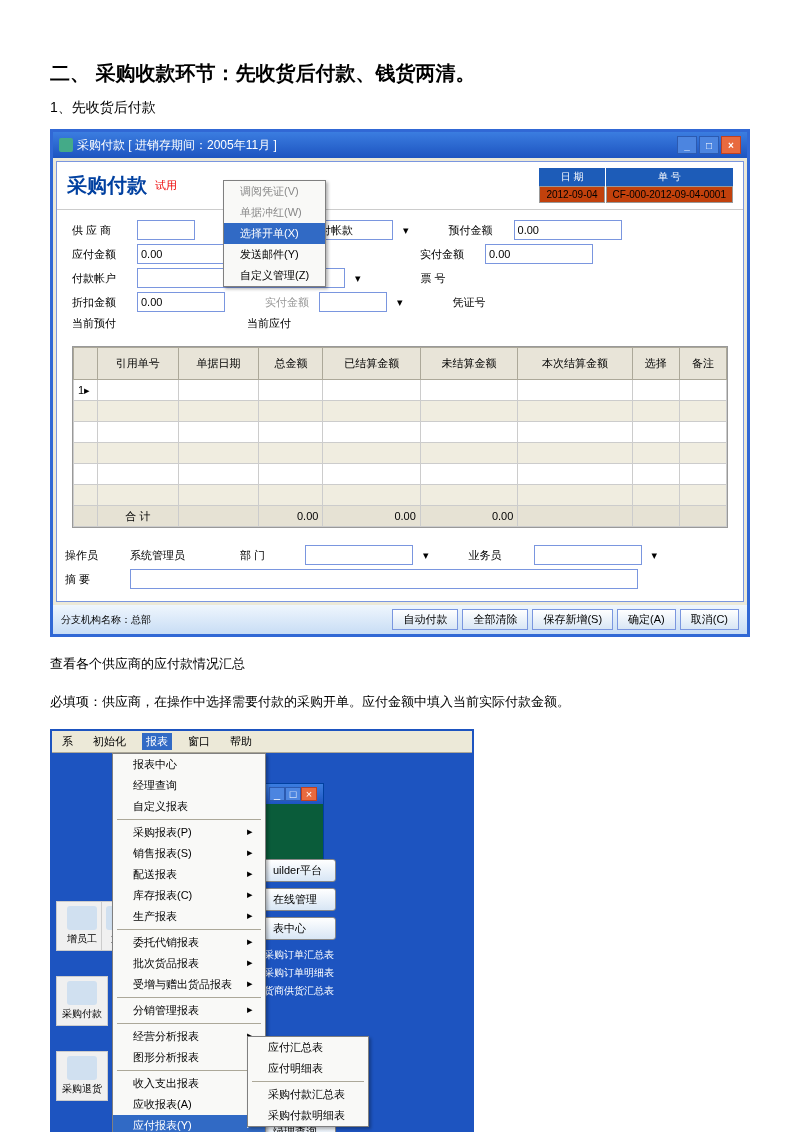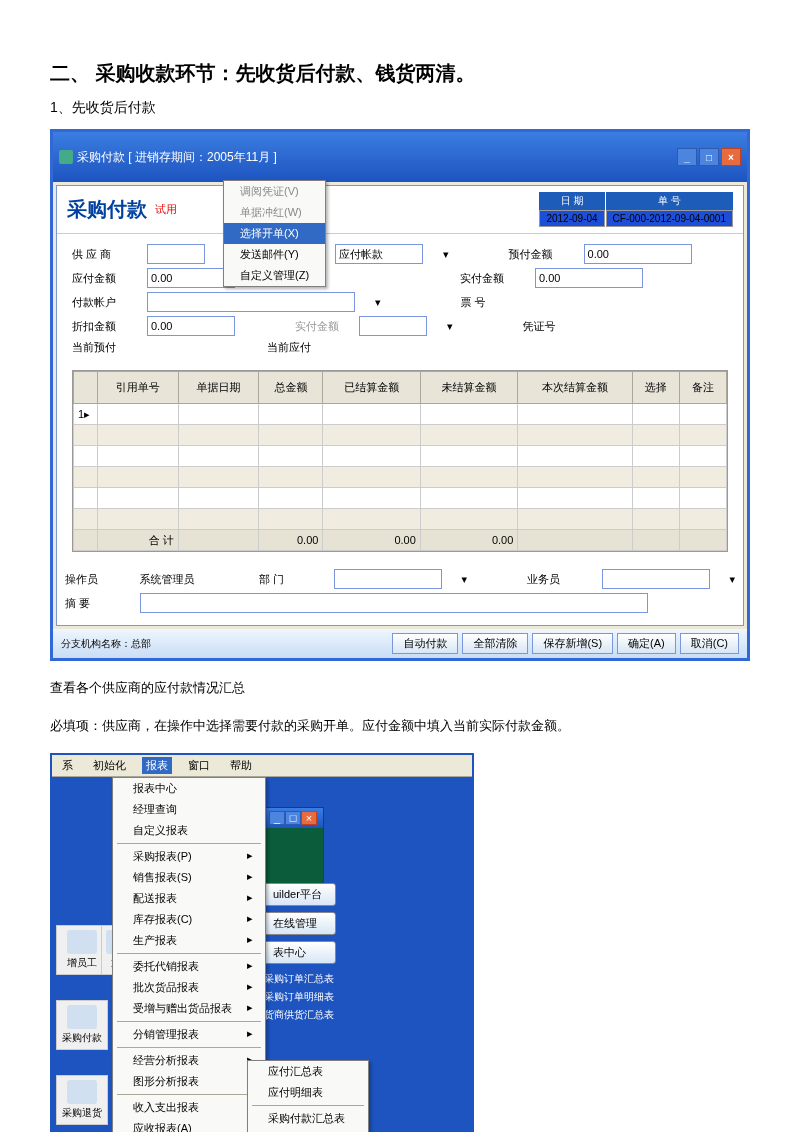--- a/index.html
+++ b/index.html
@@ -1,39 +1,39 @@
 <!DOCTYPE html>
 <html><head>
 <meta charset="utf-8">
 <style>
 body{font-family:"Microsoft YaHei","SimSun",sans-serif;margin:0;padding:0;background:#fff;width:800px}
 .page{padding:40px 50px}
 h2{font-size:20px;font-weight:bold;margin:20px 0 10px}
 .subtitle{font-size:14px;margin:12px 0}
 .desc{font-size:13px;margin:15px 0;line-height:1.8}
 .win{border:3px solid #3168d5;background:#ece9d8;font-size:11px;margin-bottom:15px}
-.titlebar{background:linear-gradient(#3b7de0,#1d54c0);color:#fff;padding:16px 6px;display:flex;align-items:center;justify-content:space-between;font-size:12px}
+.titlebar{background:linear-gradient(#3b7de0,#1d54c0);color:#fff;padding:4px 6px;display:flex;align-items:center;justify-content:space-between;font-size:12px}
 .titlebar .ctrls{display:flex;gap:2px}
 .titlebar .ctrls span{width:18px;height:16px;display:inline-flex;align-items:center;justify-content:center;font-size:10px;font-weight:bold}
 .min,.max{background:#4c85e0;border:1px solid #2c5ab0;color:#fff}
 .close{background:#e86a3f;border:1px solid #c04020;color:#fff}
 .toolbar{background:linear-gradient(#eff6fd,#c8ddf5);padding:3px 6px;display:flex;align-items:center;gap:10px;border-bottom:1px solid #9cb;font-size:11px}
 .toolbar .btn{padding:1px 4px;cursor:pointer}
 .toolbar .sep{color:#999}
 .dropdown{border:1px solid #999;background:#fff;padding:1px 4px;font-size:11px}
 .content{background:#fff;margin:3px;border:1px solid #7a96df}
 .header-row{display:flex;padding:6px 10px;align-items:center;border-bottom:1px solid #ccc}
 .bigtitle{font-size:20px;color:#0040a0;font-weight:bold;font-family:"SimHei"}
 .testmark{color:#e00;font-size:11px;margin-left:8px}
 .infobox{margin-left:auto;display:flex;gap:1px}
 .infocell{display:flex;flex-direction:column;font-size:10px}
 .infocell .lbl{background:#1d5cb8;color:#fff;padding:2px 8px;text-align:center}
-.infocell .val{border:1px solid #999;background:#1d4ed8;padding:2px 6px}
+.infocell .val{border:1px solid #999;background:#c2410c;padding:2px 6px}
 .form-area{padding:6px 15px;font-size:11px}
-.form-row{display:flex;gap:20px;margin:4px 0;align-items:center}
+.form-row{display:flex;gap:10px;margin:4px 0;align-items:center}
 .lbl2{width:55px;text-align:left}
 .inp{border:1px solid #7a96df;background:#fff;padding:1px 3px;height:16px;font-size:11px}
 .menu-pop{position:absolute;background:#f9f9f7;border:1px solid #808080;box-shadow:2px 2px 3px rgba(0,0,0,0.3);font-size:11px;z-index:10}
 .menu-pop .mi{padding:3px 16px;white-space:nowrap}
 .menu-pop .mi.sel{background:#316ac5;color:#fff}
 .menu-pop .mi.dis{color:#888}
 .grid{border:1px solid #999;margin:5px 15px}
 .grid table{width:100%;border-collapse:collapse;font-size:11px}
 .grid th{background:#e8e4d8;border:1px solid #aca899;padding:8px 4px;font-weight:normal}
 .grid td{border:1px solid #ccc;padding:2px 4px;height:16px}
@@ -220,21 +220,21 @@
                 <td></td>
                 <td></td>
                 <td></td>
                 <td></td>
                 <td></td>
                 <td></td>
                 <td></td>
               </tr>
         <tr class="sum">
                 <td></td>
-                <td style="text-align:right">合 计</td>
+                <td style="text-align:center">合 计</td>
                 <td></td>
                 <td>0.00</td>
                 <td>0.00</td>
                 <td>0.00</td>
                 <td></td>
                 <td></td>
                 <td></td>
               </tr>
       </tbody>
           </table>

